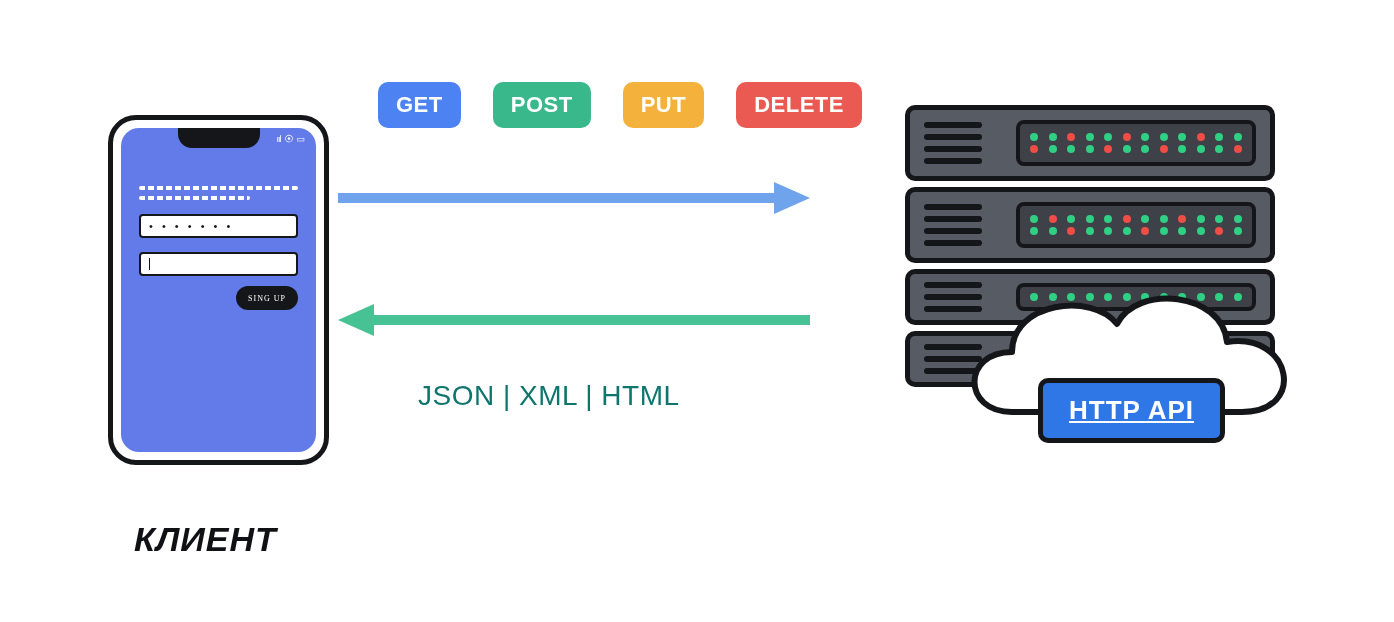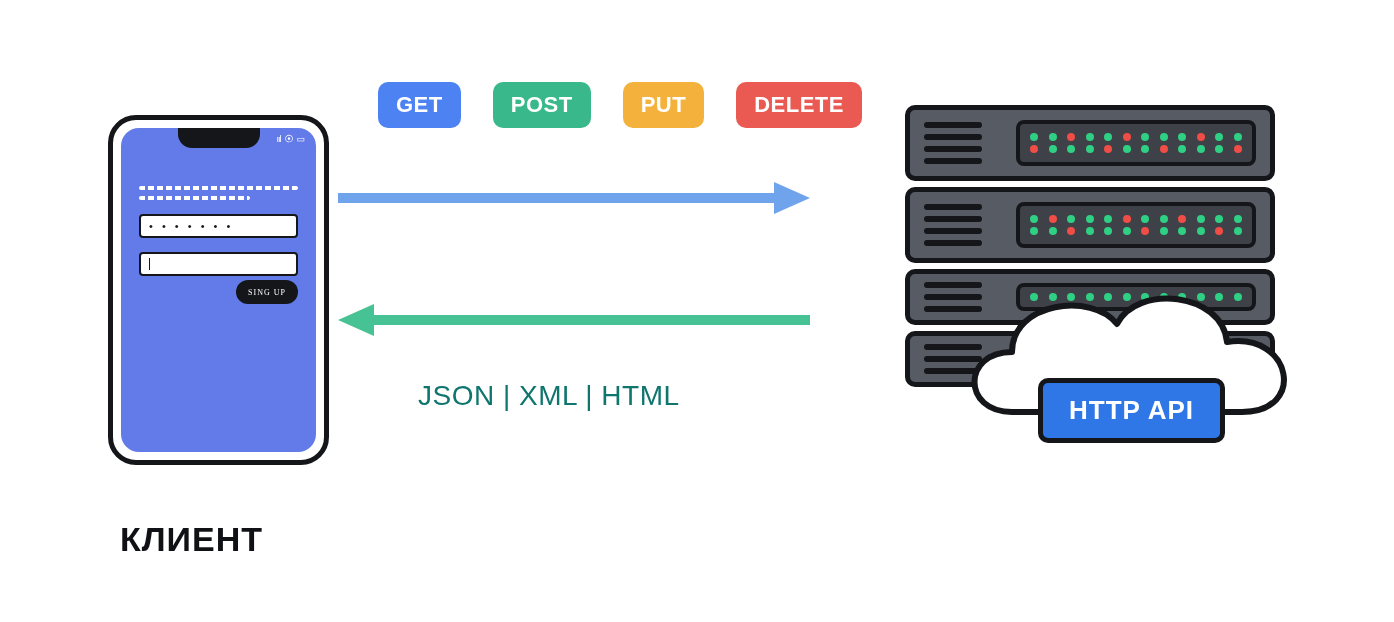--- a/index.html
+++ b/index.html
@@ -87,21 +87,21 @@
     color: #14161a;
     letter-spacing: 3px;
   }
   .field.caret::before {
     content: "";
     width: 1px;
     height: 12px;
     background: #14161a;
   }
   .signup {
-    margin-top: 4px;
+    margin-top: 10px;
     margin-left: auto;
     width: 62px;
     height: 24px;
     background: #14161a;
     border-radius: 12px;
     color: #ffffff;
     font-size: 8px;
     letter-spacing: 1px;
     display: flex;
     align-items: center;
@@ -110,21 +110,21 @@
   }
 
   .client-label, .server-label {
     position: absolute;
     top: 520px;
     font-weight: 900;
     font-size: 34px;
     letter-spacing: 1px;
     color: #101114;
   }
-  .client-label { left: 120px; }
+  .client-label { left: 134px; font-style: italic; }
   .server-label { left: 990px; }
 
   
   .methods {
     position: absolute;
     top: 82px;
     left: 378px;
     display: flex;
     gap: 32px;
   }
@@ -233,20 +233,21 @@
     left: 96px;
     top: 116px;
     background: #2f76e6;
     border: 5px solid #14161a;
     border-radius: 10px;
     color: #ffffff;
     font-weight: 700;
     font-size: 26px;
     padding: 12px 26px;
     letter-spacing: 1px;
+    text-decoration: underline;
   }
 </style>
 </head>
 <body>
 
 <div class="stage">
 
   <div class="phone">
     <div class="phone-body">
       <div class="phone-screen">

